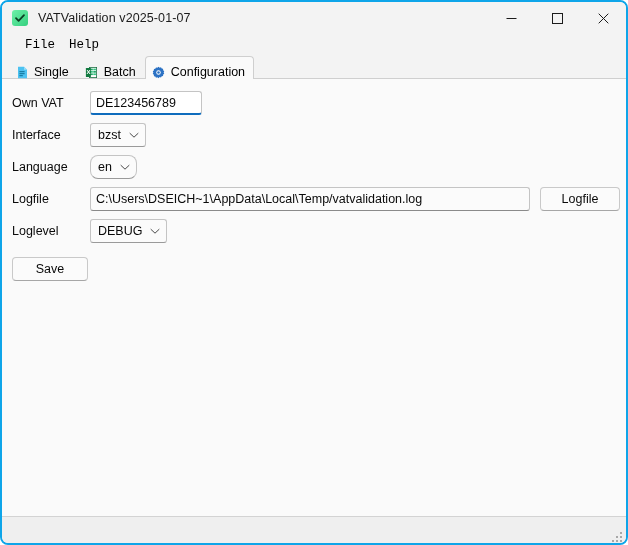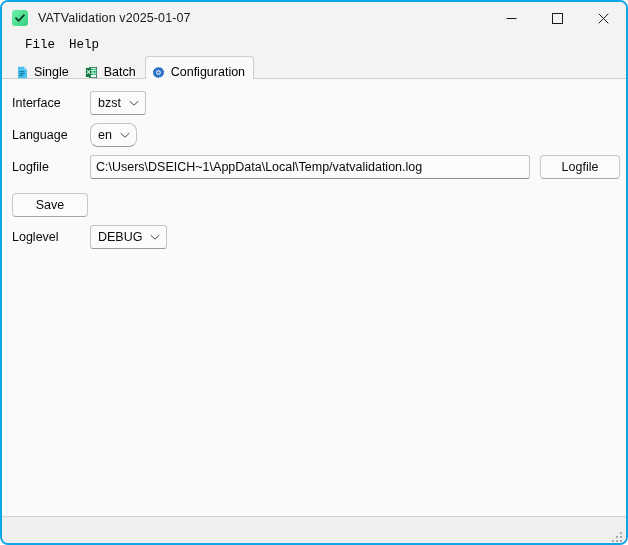--- a/index.html
+++ b/index.html
@@ -328,20 +328,24 @@
         </svg>
       </span>
       <span>Configuration</span>
     </div>
 
   </div>
 
   <div id="content-panel">
     <div id="form-area">
 
+      <div class="form-row">
+        <div class="form-label">Own VAT</div>
+        <input id="own-vat-input" class="text-input focused" type="text" value="DE123456789" style="">
+      </div>
 
       <div class="form-row">
         <div class="form-label">Interface</div>
         <div id="interface-combo" class="combo">
           <span>bzst</span>
           <span class="chev">
             <svg width="10" height="7" viewBox="0 0 10 7" aria-hidden="true">
               <path d="M1 1.4 L5 5.2 L9 1.4" fill="none" stroke="#4a4a4a" stroke-width="1" stroke-linecap="round" stroke-linejoin="round"></path>
             </svg>
           </span>
@@ -361,33 +365,33 @@
       </div>
 
 
       <div class="form-row">
         <div class="form-label">Logfile</div>
         <input id="logfile-input" class="text-input" type="text" value="C:\Users\DSEICH~1\AppData\Local\Temp/vatvalidation.log" style="">
         <button id="logfile-button" class="push-btn">Logfile</button>
       </div>
 
       <div class="form-row">
-        <button id="save-button" class="push-btn">Save</button>
-      </div>
-
-      <div class="form-row">
         <div class="form-label">Loglevel</div>
         <div id="loglevel-combo" class="combo">
           <span>DEBUG</span>
           <span class="chev">
             <svg width="10" height="7" viewBox="0 0 10 7" aria-hidden="true">
               <path d="M1 1.4 L5 5.2 L9 1.4" fill="none" stroke="#4a4a4a" stroke-width="1" stroke-linecap="round" stroke-linejoin="round"></path>
             </svg>
           </span>
         </div>
+      </div>
+
+      <div class="form-row">
+        <button id="save-button" class="push-btn">Save</button>
       </div>
 
     </div>
   </div>
 
   <div id="status-bar">
     <div id="status-text"></div>
     <div id="resize-grip">
       <svg width="11" height="11" viewBox="0 0 11 11" aria-hidden="true">
         <rect x="8" y="0" width="2" height="2" fill="#a8a8a8"></rect>

